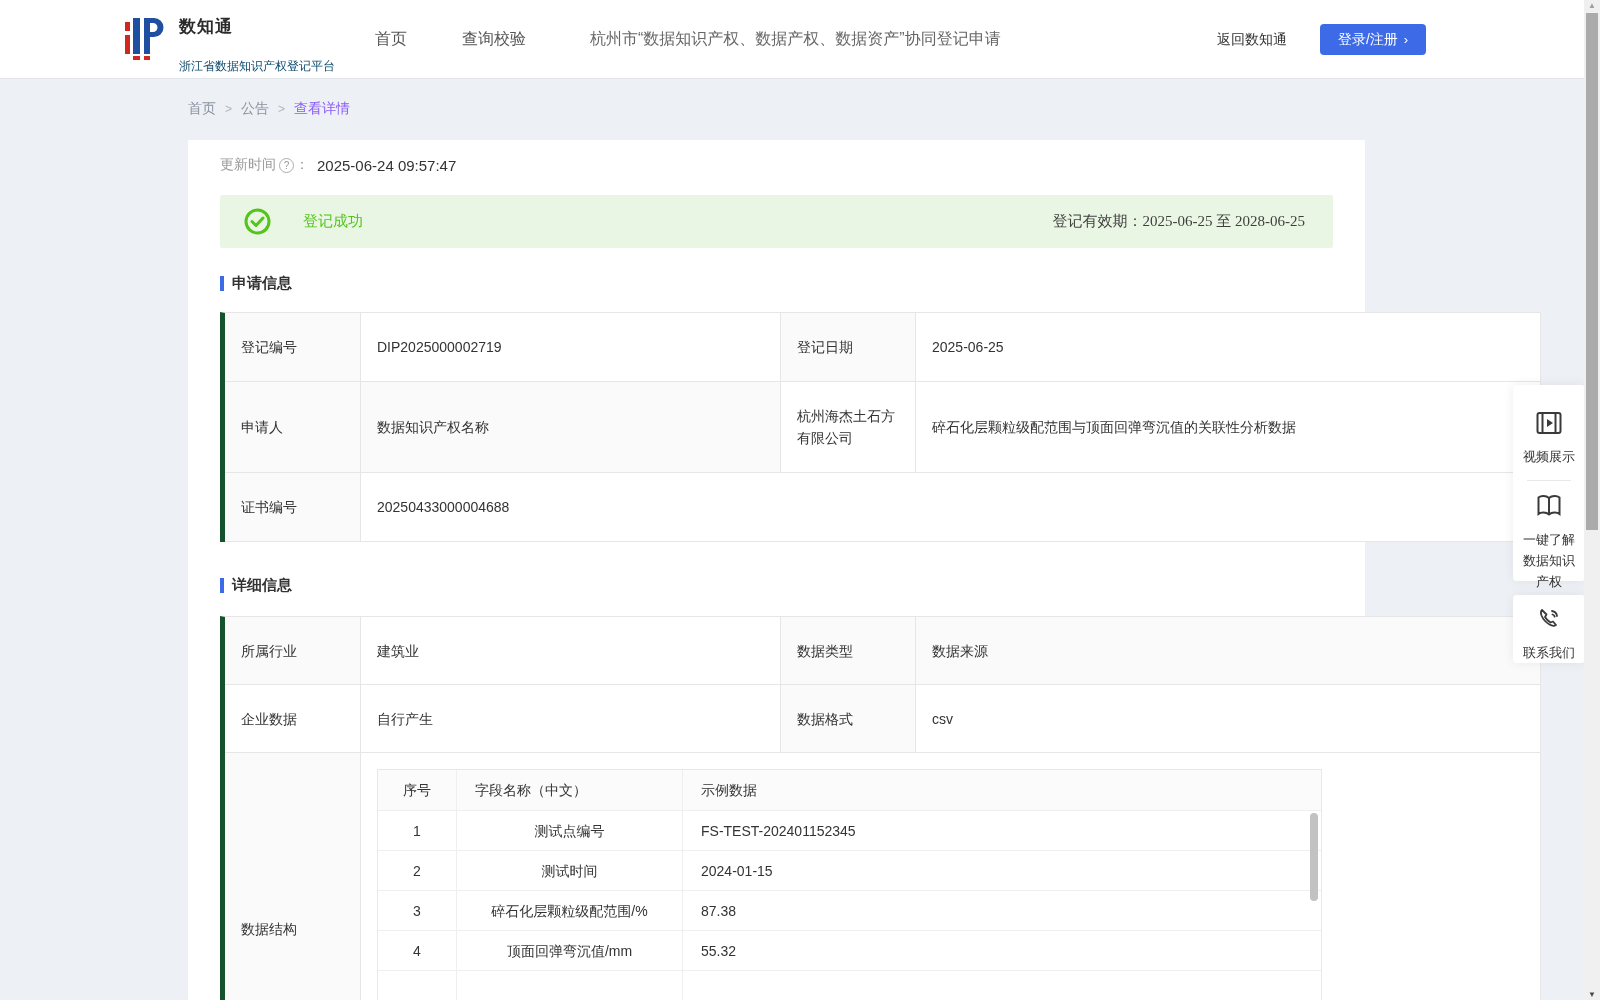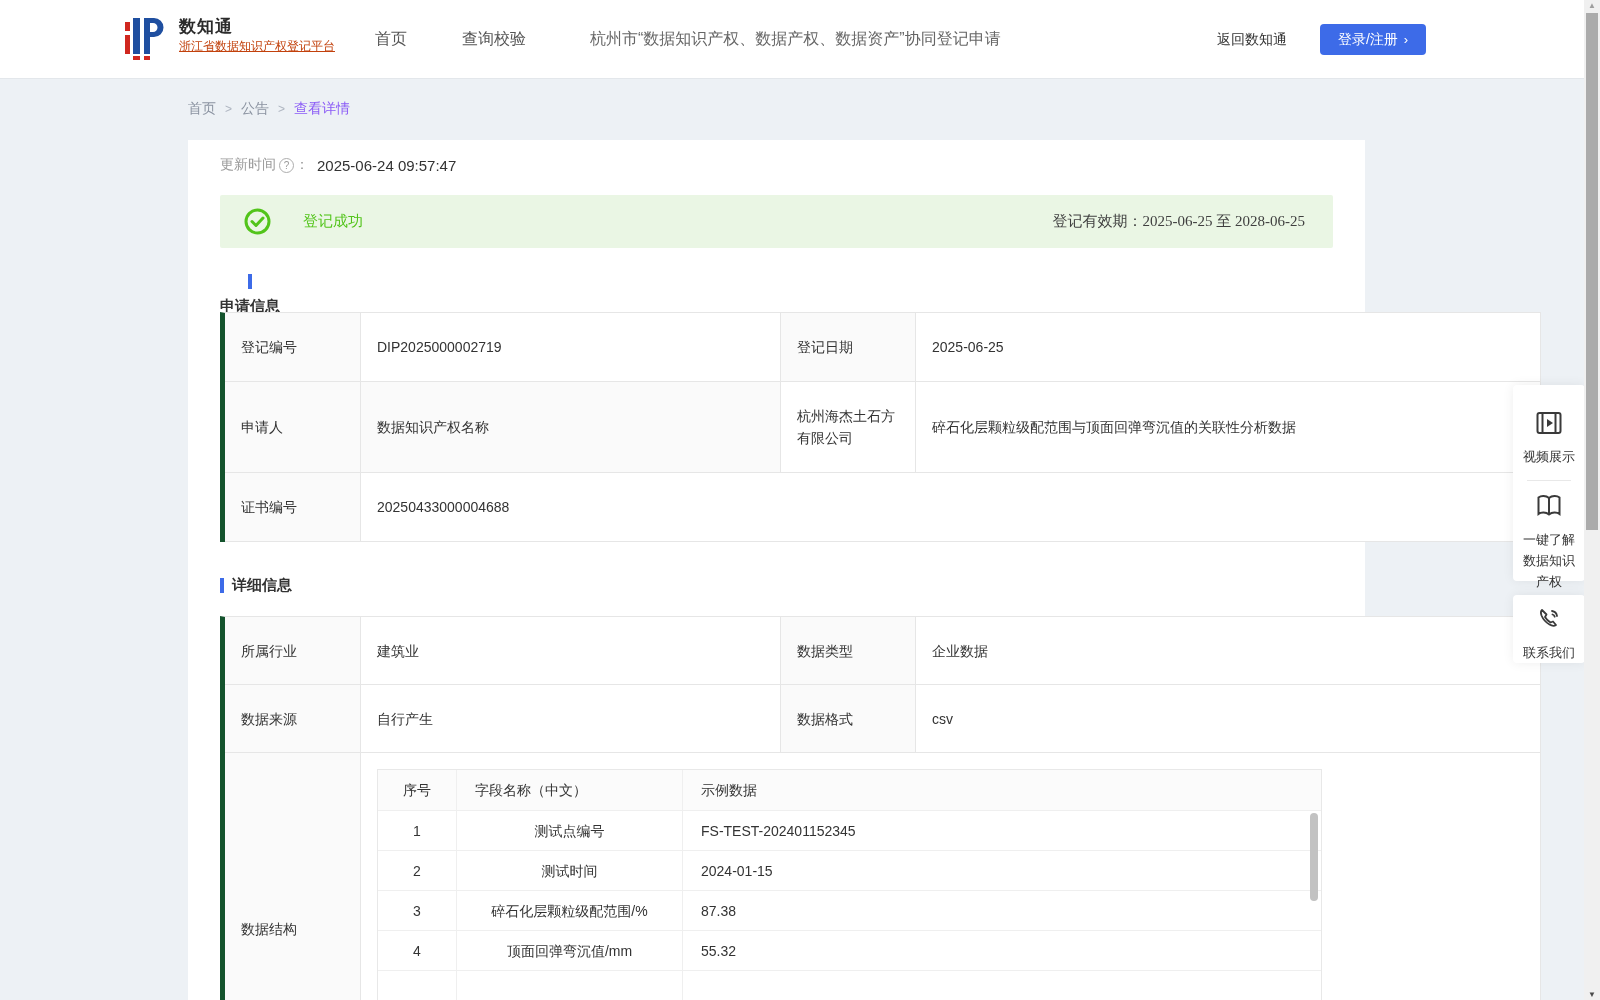--- a/index.html
+++ b/index.html
@@ -11,21 +11,21 @@
     color:#333;
   }
   
   .header {
     position:absolute; top:0; left:0; width:1600px; height:78px;
     background:#fff; z-index:5; box-shadow:0 1px 0 rgba(0,0,0,0.04);
   }
   .brand { position:absolute; left:125px; top:15px; display:flex; align-items:flex-start; }
   .logo-mark { width:44px; height:46px; margin-right:10px; }
   .brand-title { font-size:17px; font-weight:bold; color:#2b2b2b; letter-spacing:1px; }
-  .brand-sub { font-size:12px; color:#c2410c; margin-top:0;text-decoration:underline; }
+  .brand-sub { font-size:12px; color:#0c4a6e; margin-top:20px; }
   .nav-item { position:absolute; top:29px; font-size:16px; color:#555; cursor:pointer; white-space:nowrap; }
   .nav-home { left:375px; }
   .nav-query { left:462px; }
   .nav-hz { left:590px; color:#666; }
   .back-link { position:absolute; top:31px; left:1217px; font-size:14px; color:#333; cursor:pointer; }
   .login-btn {
     position:absolute; left:1320px; top:24px; height:31px; min-width:106px;
     background:#3D6BE8; color:#fff; border:none; border-radius:4px;
     font-size:14px; padding:0 14px; cursor:pointer;
     display:flex; align-items:center; justify-content:center; gap:6px;
@@ -50,21 +50,21 @@
     position:absolute; left:32px; top:55px; width:1113px; height:53px;
     background:#EAF6E4; display:flex; align-items:center; justify-content:space-between;
     padding:0 28px 0 24px; border-radius:2px;
   }
   .banner-left { display:flex; align-items:center; gap:32px; }
   .banner-status { color:#52C41A; font-size:15px; }
   .banner-valid { font-family:"Liberation Serif","DejaVu Serif",serif; font-size:15px; color:#3F3F3F; }
   .section-head { position:absolute; left:32px; display:flex; align-items:center; gap:8px; }
   .section-bar { width:4px; height:15px; background:#3D6BE8; }
   .section-title { font-size:15px; font-weight:600; color:#333; }
-  .sec-1 { top:134px;flex-direction:column; } .sec-2 { top:436px; }
+  .sec-1 { top:134px; } .sec-2 { top:436px; }
   
   .info-table {
     position:absolute; left:32px; width:1321px;
     display:grid; grid-template-columns:136px 420px 135px 1fr;
     border-top:1px solid #E6E6E6; border-left:5px solid #14532d;
   }
   .t1 { top:172px; grid-template-rows:69px 91px 69px; }
   .t2 { top:476px; grid-template-rows:68px 68px 352px; }
   .cell {
     border-right:1px solid #E6E6E6; border-bottom:1px solid #E6E6E6;
@@ -182,23 +182,23 @@
 
   <div class="section-head sec-2">
     <span class="section-bar"></span>
     <span class="section-title">详细信息</span>
   </div>
 
   <div class="info-table t2">
     <div class="cell cell-label">所属行业</div>
     <div class="cell">建筑业</div>
     <div class="cell cell-label">数据类型</div>
+    <div class="cell cell-label">数据来源</div>
+
     <div class="cell">企业数据</div>
-
-    <div class="cell cell-label">数据来源</div>
     <div class="cell">自行产生</div>
     <div class="cell cell-label">数据格式</div>
     <div class="cell">csv</div>
 
     <div class="cell cell-label">数据结构</div>
     <div class="cell cell-span cell-top">
       <div class="inner-wrap">
         <div class="inner-table">
           <div class="inner-row inner-head">
             <div class="icell icell-c">序号</div>

